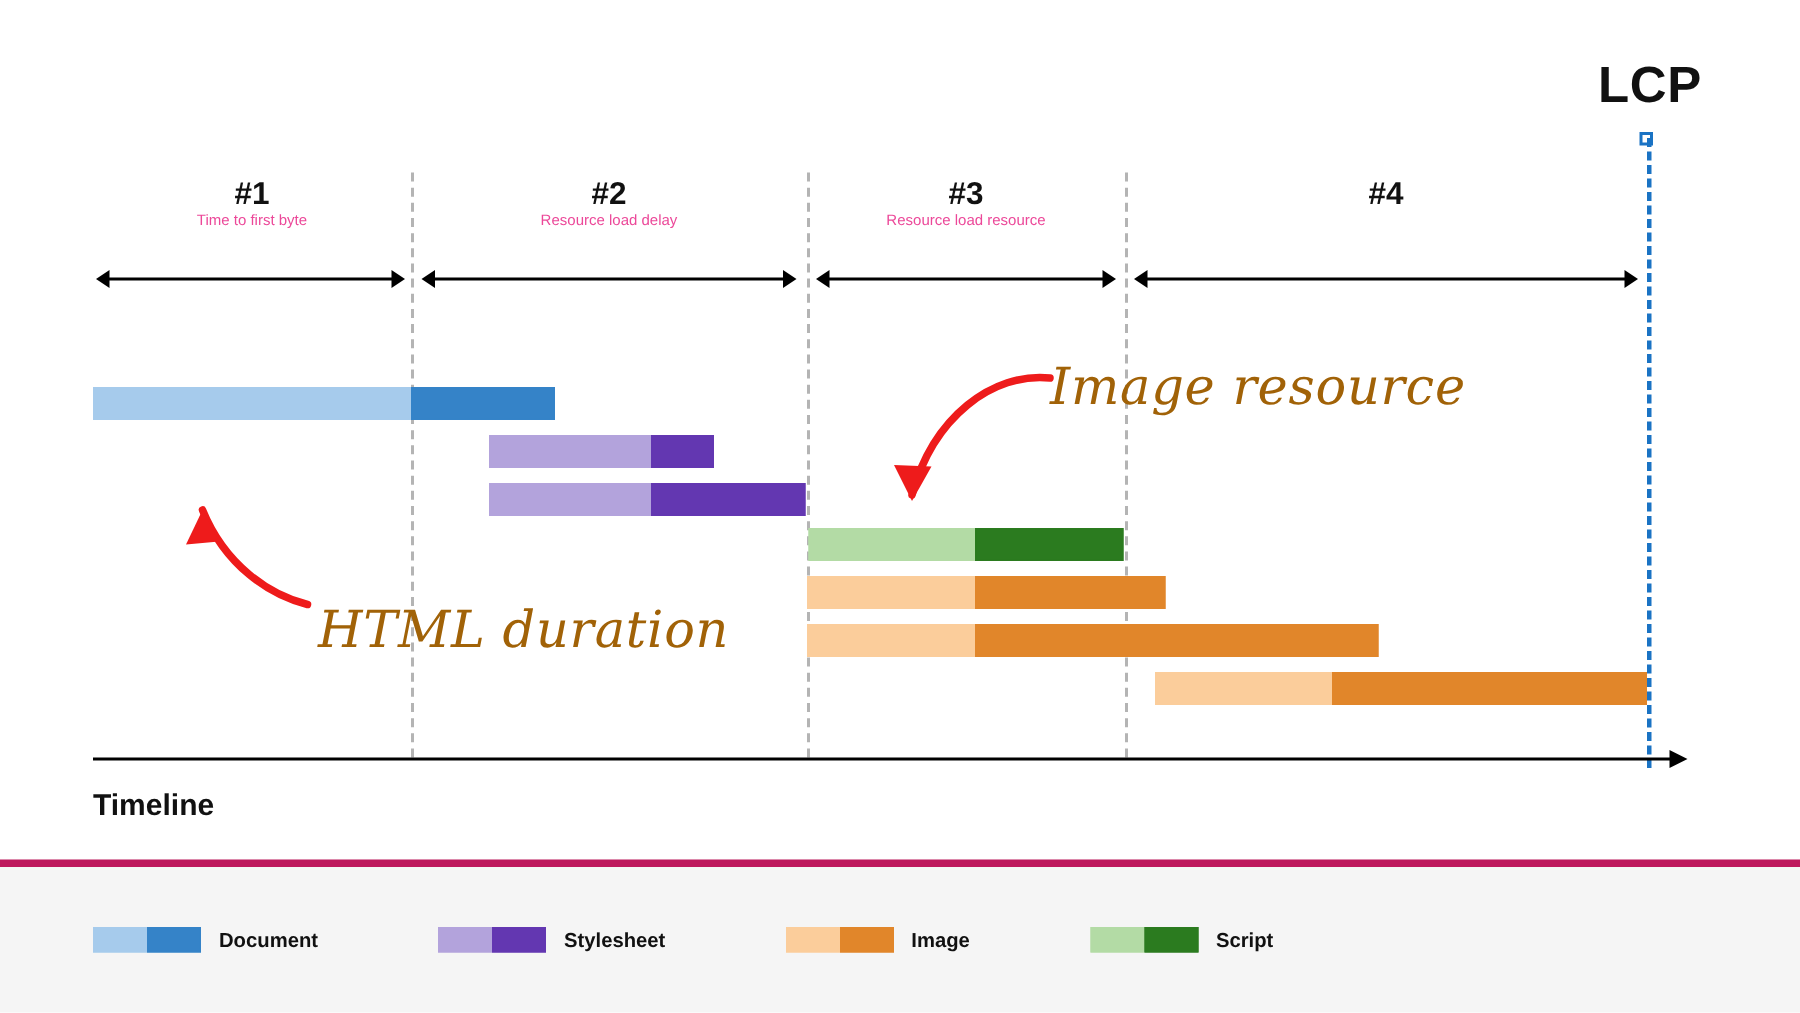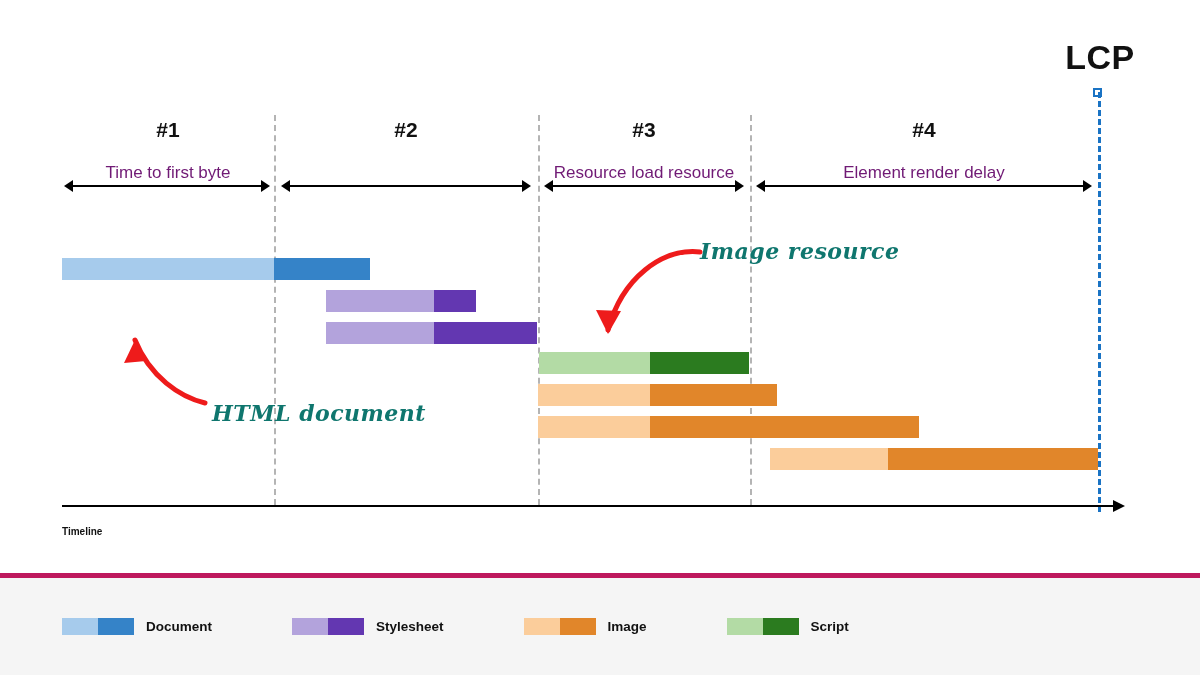--- a/index.html
+++ b/index.html
@@ -75,24 +75,24 @@
     text-align: center;
   }
   .phase-num {
     font-size: 21px;
     font-weight: 700;
     color: #111111;
     line-height: 1.15;
     margin: 0;
   }
   .phase-desc {
-    font-size: 17px;
+    font-size: 10px;
     font-weight: 400;
-    color: #701a75;
-    margin-top: 21px;
+    color: #ec4899;
+    margin-top: 0;
     line-height: 1.2;
     white-space: nowrap;
   }
   .phase-arrow {
     position: absolute;
     top: 180px;
     height: 12px;
   }
   .phase-arrow .shaft {
     position: absolute;
@@ -140,32 +140,32 @@
     top: 500px;
     width: 0; height: 0;
     border-top: 6px solid transparent;
     border-bottom: 6px solid transparent;
     border-left: 12px solid #000000;
   }
   #timeline-label {
     position: absolute;
     left: 62px;
     top: 526px;
-    font-size: 10px;
+    font-size: 20px;
     font-weight: 700;
     color: #111111;
   }
   
   .annot-text {
     position: absolute;
-    color: #0f766e;
+    color: #a16207;
     font-family: "DejaVu Serif", serif;
     font-style: italic;
-    font-weight: 700;
-    font-size: 22px;
+    font-weight: 400;
+    font-size: 34px;
     white-space: nowrap;
     letter-spacing: 0.5px;
   }
   #annot-html { left: 212px; top: 400px; }
   #annot-image { left: 700px; top: 238px; }
   .annot-svg {
     position: absolute;
     overflow: visible;
     pointer-events: none;
   }
@@ -225,40 +225,40 @@
       <div class="phase-desc">Time to first byte</div>
     </div>
     <div class="phase-arrow" style="left:64px; width:206px;">
       <span class="head left"></span>
       <span class="shaft"></span>
       <span class="head right"></span>
     </div>
 
     <div class="phase" style="left:274px; width:264px;">
       <div class="phase-num">#2</div>
+      <div class="phase-desc">Resource load delay</div>
     </div>
     <div class="phase-arrow" style="left:281px; width:250px;">
       <span class="head left"></span>
       <span class="shaft"></span>
       <span class="head right"></span>
     </div>
 
     <div class="phase" style="left:538px; width:212px;">
       <div class="phase-num">#3</div>
       <div class="phase-desc">Resource load resource</div>
     </div>
     <div class="phase-arrow" style="left:544px; width:200px;">
       <span class="head left"></span>
       <span class="shaft"></span>
       <span class="head right"></span>
     </div>
 
     <div class="phase" style="left:750px; width:348px;">
       <div class="phase-num">#4</div>
-      <div class="phase-desc">Element render delay</div>
     </div>
     <div class="phase-arrow" style="left:756px; width:336px;">
       <span class="head left"></span>
       <span class="shaft"></span>
       <span class="head right"></span>
     </div>
 
     <div id="bars-layer">
         <div class="bar" style="left: 62px; top: 258px; width: 308px;">
           <div class="seg light" style="width: 212px; background: rgb(166, 203, 236); border: 1px solid rgb(166, 203, 236);"></div>
@@ -287,21 +287,21 @@
         <div class="bar" style="left: 770px; top: 448px; width: 328px;">
           <div class="seg light" style="width: 118px; background: rgb(251, 205, 155); border: 1px solid rgb(251, 205, 155);"></div>
           <div class="seg dark" style="width: 210px; background: rgb(225, 134, 42); border: 1px solid rgb(225, 134, 42);"></div>
         </div>
       </div>
 
     <svg class="annot-svg" style="left:110px; top:285px; width:110px; height:130px;" viewBox="0 0 110 130">
       <path d="M95,118 C70,112 40,92 25,55" fill="none" stroke="#ee1b1b" stroke-width="5" stroke-linecap="round"></path>
       <path d="M25,55 L14,78 L36,76 Z" fill="#ee1b1b"></path>
     </svg>
-    <div class="annot-text" id="annot-html">HTML document</div>
+    <div class="annot-text" id="annot-html">HTML duration</div>
 
     <svg class="annot-svg" style="left:592px; top:238px; width:120px; height:120px;" viewBox="0 0 120 120">
       <path d="M108,14 C70,10 30,40 16,92" fill="none" stroke="#ee1b1b" stroke-width="5" stroke-linecap="round"></path>
       <path d="M16,96 L4,72 L29,73 Z" fill="#ee1b1b"></path>
     </svg>
     <div class="annot-text" id="annot-image">Image resource</div>
 
     <div id="timeline-axis"></div>
     <div id="timeline-arrowhead"></div>
     <div id="timeline-label">Timeline</div>

